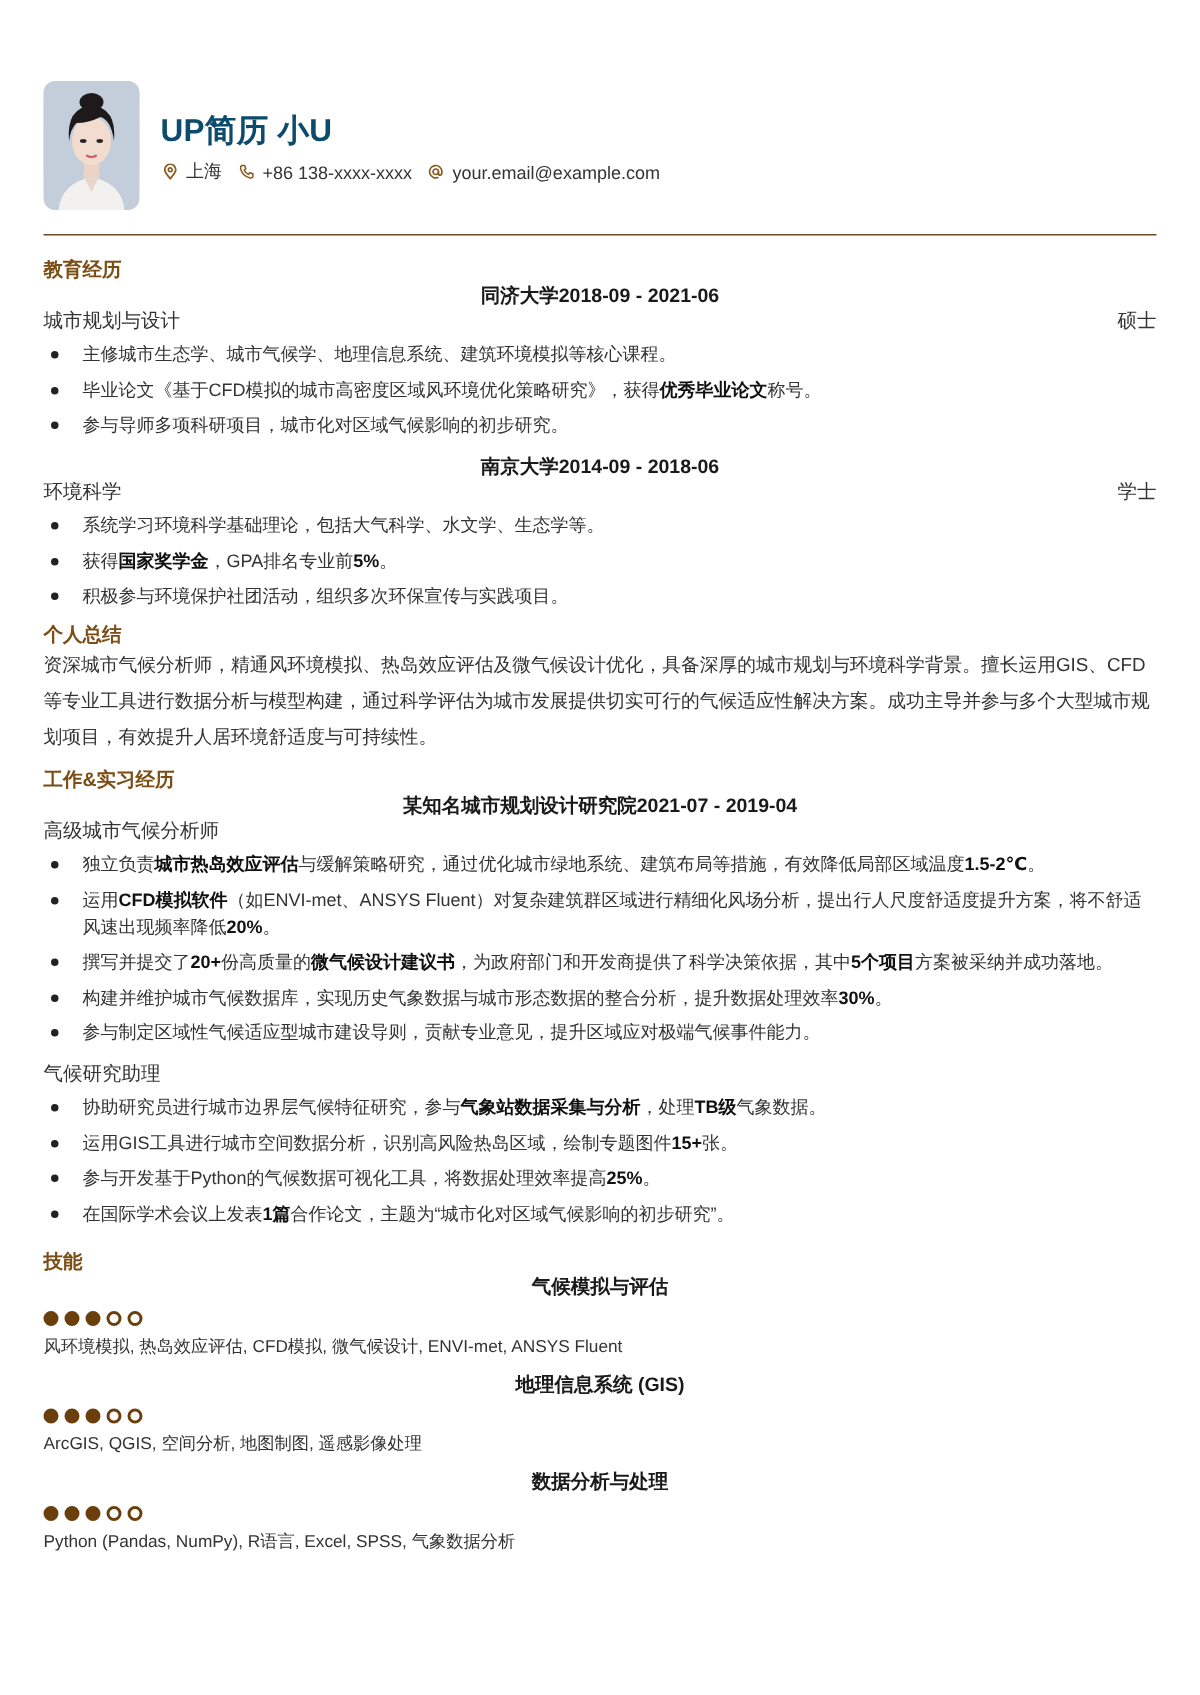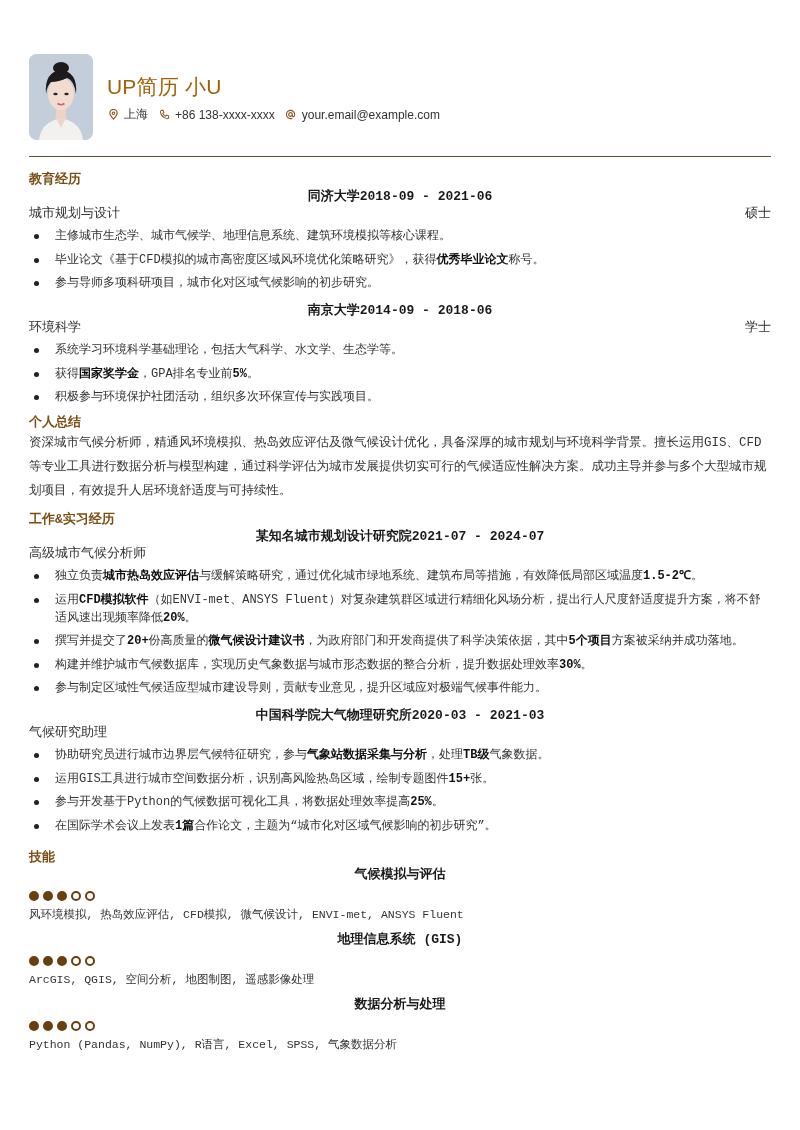--- a/index.html
+++ b/index.html
@@ -4,29 +4,29 @@
 <style>
   * { box-sizing: border-box; margin: 0; padding: 0; }
   html, body { width: 800px; height: 1130px; background: #ffffff; overflow: hidden; }
   body { font-family: "Liberation Sans", "DejaVu Sans", sans-serif; color: #222; font-size: 13px; position: relative; }
   .page { position: absolute; left: 0; top: 0; width: 800px; height: 1130px; }
 
   .header { position: absolute; left: 29px; top: 54px; height: 86px; width: 742px; }
   .photo { position: absolute; left: 0; top: 0; width: 64px; height: 86px; border-radius: 8px; overflow: hidden;
            background: linear-gradient(180deg, #c7d0dd 0%, #b9c4d3 60%, #dfe3ea 100%); }
   .photo svg { width: 64px; height: 86px; display: block; }
-  .name { position: absolute; left: 78px; top: 19px; font-size: 21px; font-weight: 400; color: #a16207; letter-spacing: 0.2px; }
+  .name { position: absolute; left: 78px; top: 19px; font-size: 21px; font-weight: 700; color: #0c4a6e; letter-spacing: 0.2px; }
   .contacts { position: absolute; left: 78px; top: 52px; display: flex; align-items: center; font-size: 12px; color: #333; }
   .contact { display: flex; align-items: center; margin-right: 10px; }
   .contact .ic { width: 12px; height: 12px; margin-right: 5px; display: inline-flex; align-items: center; justify-content: center; color: #8a5a1c; }
   .contact .ic svg { width: 11px; height: 11px; }
 
   .rule { position: absolute; left: 29px; top: 156px; width: 742px; height: 1px; background: #6b4a2a; }
 
-  .content { position: absolute; left: 29px; top: 171px; width: 742px; font-family: Liberation Mono, monospace; }
+  .content { position: absolute; left: 29px; top: 171px; width: 742px; }
   .section-title { font-size: 13px; font-weight: 700; color: #7a4e14; line-height: 17px; }
   .entry { position: relative; }
   .entry-head { display: flex; justify-content: center; font-size: 13px; font-weight: 700; color: #1a1a1a; line-height: 17px; }
   .entry-sub { display: flex; justify-content: space-between; font-size: 13px; color: #333; line-height: 18px; }
   .bullets { list-style: none; margin-top: 4px; }
   .bullets li { position: relative; padding-left: 26px; font-size: 12px; color: #333; line-height: 18px; margin-bottom: 5.5px; }
   .bullets li::before { content: ""; position: absolute; left: 5px; top: 7px; width: 5px; height: 5px; border-radius: 50%; background: #222; }
   .bullets b { font-weight: 700; color: #111; }
 
   .summary { font-size: 12.5px; color: #333; line-height: 24px; margin-top: 0px; }
@@ -132,39 +132,35 @@
       <div class="section-title">个人总结</div>
       <div class="summary">资深城市气候分析师，精通风环境模拟、热岛效应评估及微气候设计优化，具备深厚的城市规划与环境科学背景。擅长运用GIS、CFD等专业工具进行数据分析与模型构建，通过科学评估为城市发展提供切实可行的气候适应性解决方案。成功主导并参与多个大型城市规划项目，有效提升人居环境舒适度与可持续性。</div>
     </section>
 
     <section style="margin-top:8px">
       <div class="section-title">工作&amp;实习经历</div>
 
       <div class="entry">
         <div class="entry-head">
           <span>某知名城市规划设计研究院</span>
-          <span>2021-07 - 2024-07</span>
+          <span>2021-07 - 2019-04</span>
         </div>
         <div class="entry-sub">
           <span>高级城市气候分析师</span>
         </div>
         <ul class="bullets">
             <li><span>独立负责</span><b>城市热岛效应评估</b><span>与缓解策略研究，通过优化城市绿地系统、建筑布局等措施，有效降低局部区域温度</span><b>1.5-2℃</b><span>。</span></li>
             <li><span>运用</span><b>CFD模拟软件</b><span>（如ENVI-met、ANSYS Fluent）对复杂建筑群区域进行精细化风场分析，提出行人尺度舒适度提升方案，将不舒适风速出现频率降低</span><b>20%</b><span>。</span></li>
             <li><span>撰写并提交了</span><b>20+</b><span>份高质量的</span><b>微气候设计建议书</b><span>，为政府部门和开发商提供了科学决策依据，其中</span><b>5个项目</b><span>方案被采纳并成功落地。</span></li>
             <li><span>构建并维护城市气候数据库，实现历史气象数据与城市形态数据的整合分析，提升数据处理效率</span><b>30%</b><span>。</span></li>
             <li><span>参与制定区域性气候适应型城市建设导则，贡献专业意见，提升区域应对极端气候事件能力。</span></li>
           </ul>
       </div>
 
       <div class="entry" style="margin-top:10px">
-        <div class="entry-head">
-          <span>中国科学院大气物理研究所</span>
-          <span>2020-03 - 2021-03</span>
-        </div>
         <div class="entry-sub">
           <span>气候研究助理</span>
         </div>
         <ul class="bullets">
             <li><span>协助研究员进行城市边界层气候特征研究，参与</span><b>气象站数据采集与分析</b><span>，处理</span><b>TB级</b><span>气象数据。</span></li>
             <li><span>运用GIS工具进行城市空间数据分析，识别高风险热岛区域，绘制专题图件</span><b>15+</b><span>张。</span></li>
             <li><span>参与开发基于Python的气候数据可视化工具，将数据处理效率提高</span><b>25%</b><span>。</span></li>
             <li><span>在国际学术会议上发表</span><b>1篇</b><span>合作论文，主题为“城市化对区域气候影响的初步研究”。</span></li>
           </ul>
       </div>

